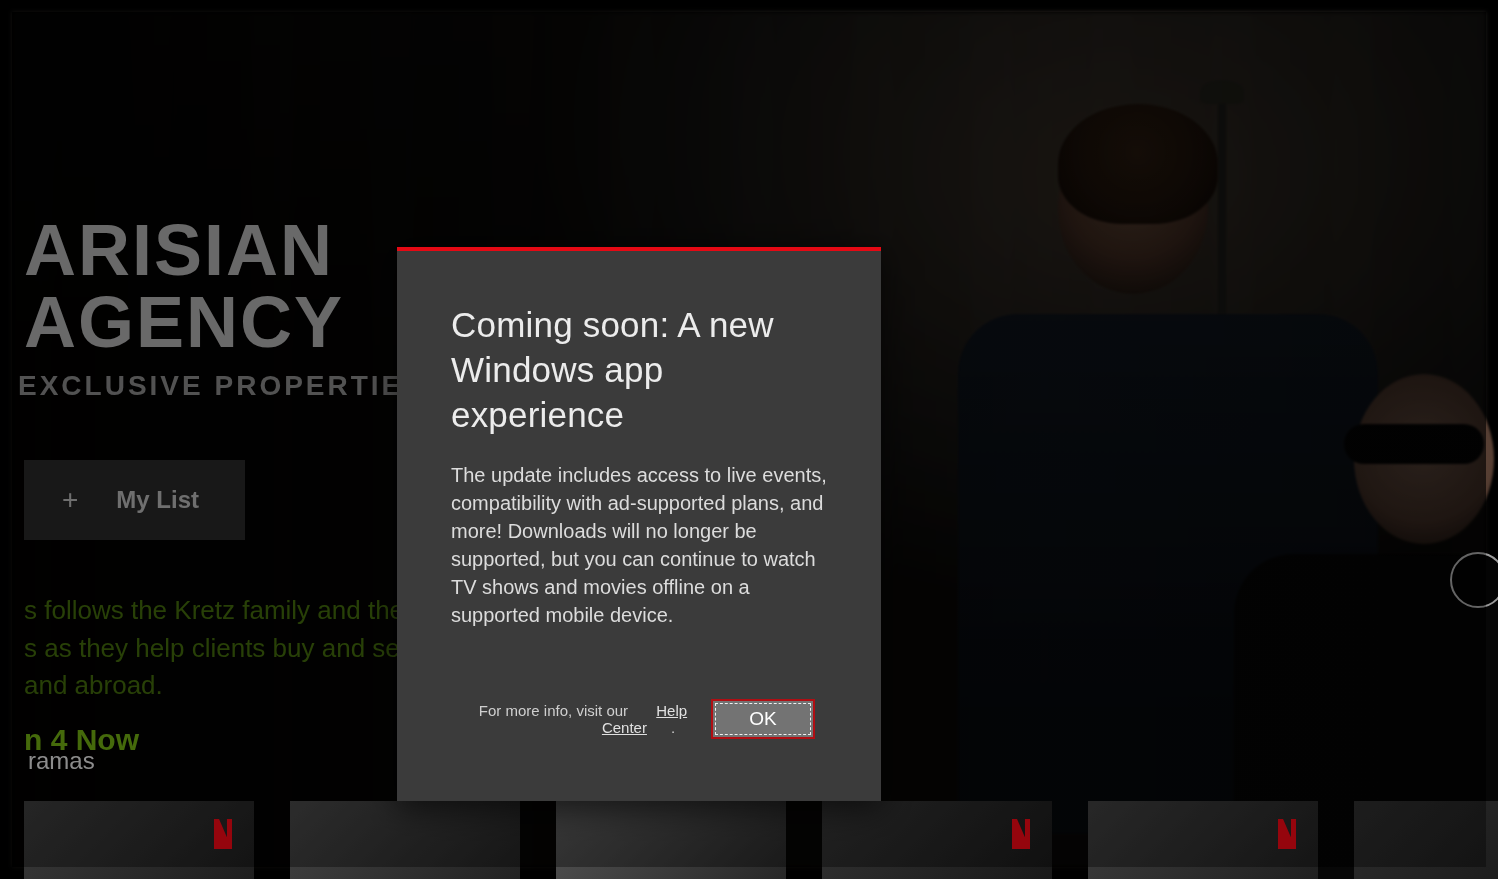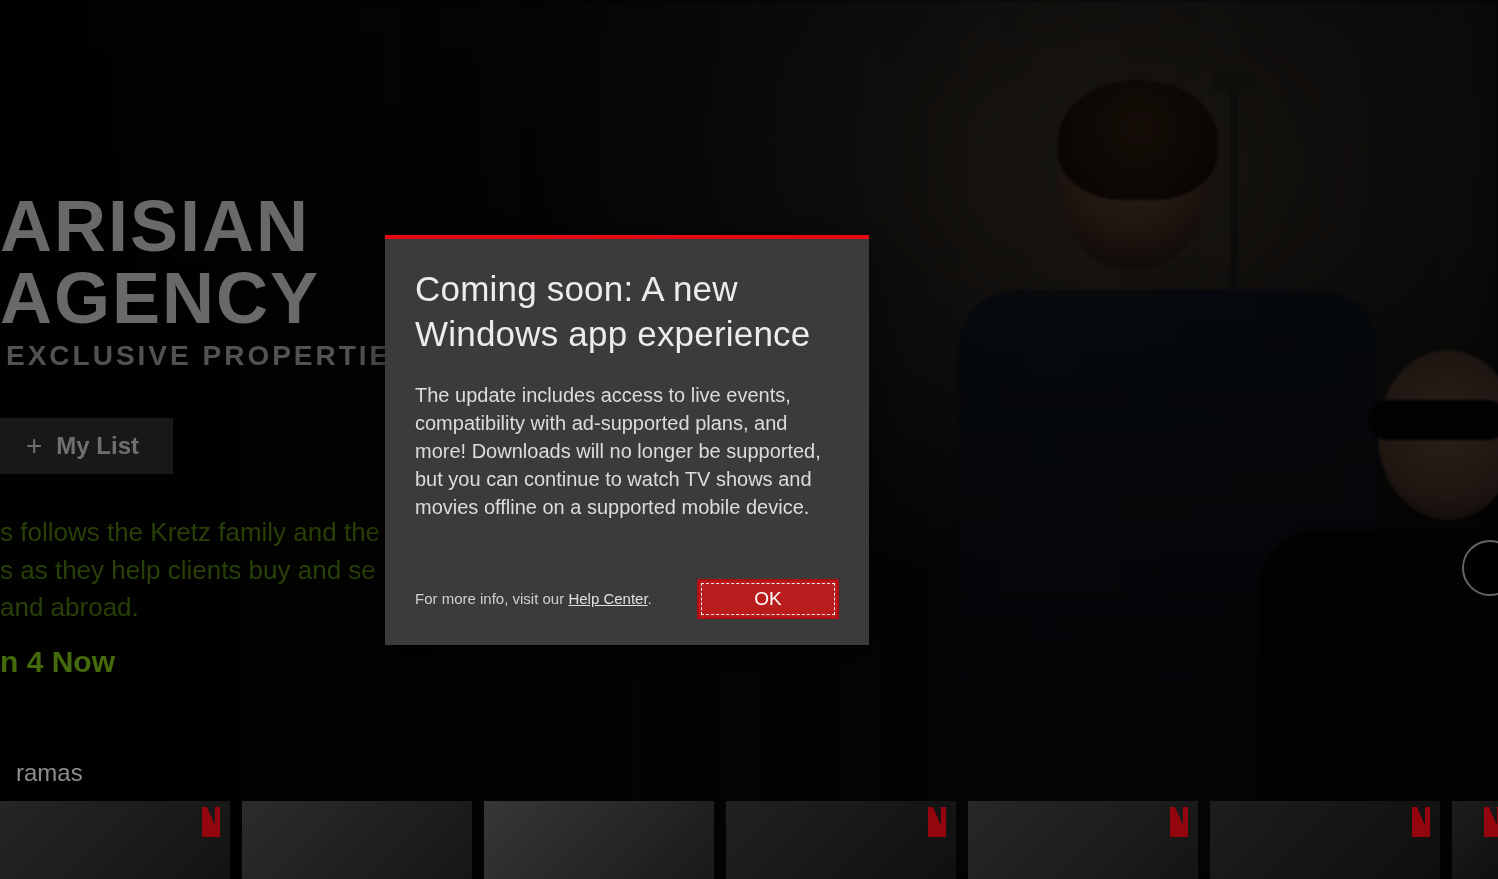--- a/index.html
+++ b/index.html
@@ -1,15 +1,15 @@
 <!DOCTYPE html>
 <html><head>
 <meta charset="utf-8">
 <style>
-  * { margin: 0; padding: 0; box-sizing: border-box; }
+  * { margin: 12px; padding: 0; box-sizing: border-box; }
   html, body {
     width: 1498px;
     height: 879px;
     overflow: hidden;
     font-family: "Segoe UI", Arial, sans-serif;
     background: #000;
     color: #fff;
   }
 
   
@@ -92,21 +92,21 @@
     border-top:4px solid #e50914;
     box-shadow:0 6px 30px rgba(0,0,0,0.6);
   }
   .dialog-inner { padding:28px 30px 26px 30px; }
   .dialog-title { font-size:35px; font-weight:400; line-height:1.28; color:#ececec; letter-spacing:0.2px;}
   .dialog-body  { margin-top:24px; font-size:20px; line-height:1.4; color:#dcdcdc; }
   .dialog-footer { display:flex; align-items:center; justify-content:space-between; margin-top:58px;}
   .dialog-meta { font-size:15px; color:#cfcfcf;text-align:right;}
   .dialog-meta a { color:#e0e0e0; text-decoration:underline; cursor:pointer;}
   .ok-btn {
-    width:142px; height:40px; background:#b91c1c; color:#fff; font-size:19px;
+    width:142px; height:40px; background:#737373; color:#fff; font-size:19px;
     border:2px solid #b00e13; outline:1px dashed rgba(255,255,255,0.9); outline-offset:-5px;
     cursor:pointer;
   }
 </style>
 </head>
 <body>
 
 <div class="hero"></div>
 <div class="lamp"></div>
 <div class="hero-figures">

